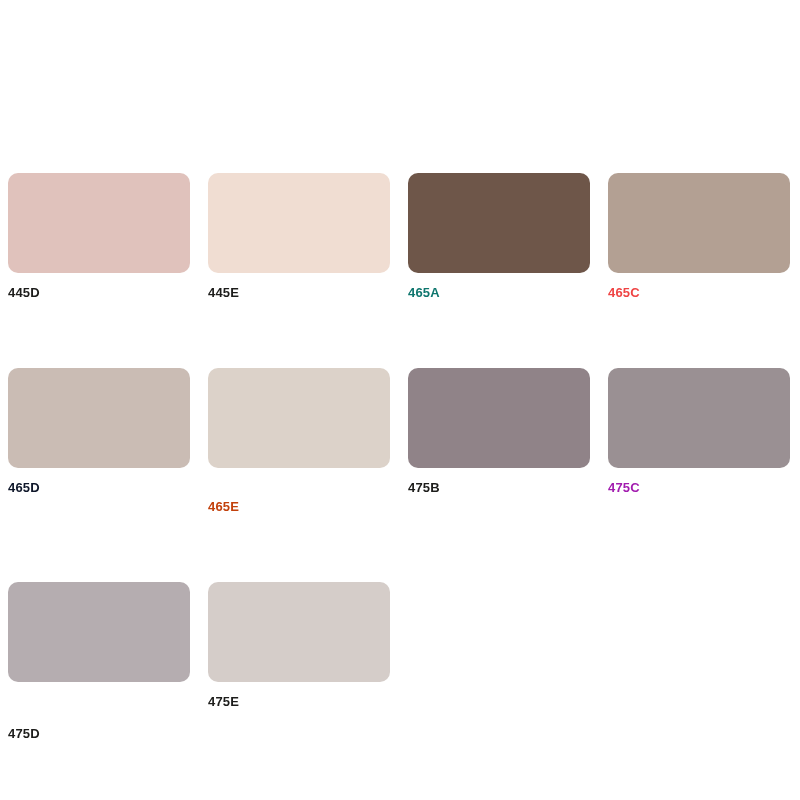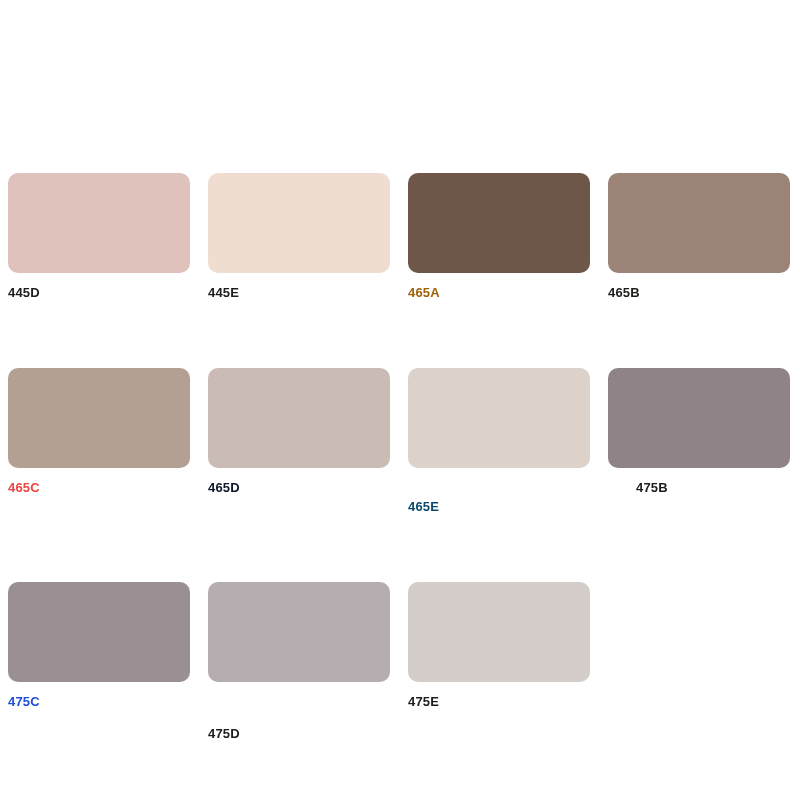--- a/index.html
+++ b/index.html
@@ -70,52 +70,48 @@
       <div class="swatch-label" style="color: rgb(29, 29, 27);">445D</div>
     </div>
 
     <div class="swatch-cell">
       <span class="swatch-chip" style="background: rgb(240, 221, 210);"></span>
       <div class="swatch-label" style="color: rgb(29, 29, 27);">445E</div>
     </div>
 
     <div class="swatch-cell">
       <span class="swatch-chip" style="background: rgb(110, 86, 73);"></span>
-      <div class="swatch-label" style="color: #a16207;">465A</div>
+      <div class="swatch-label" style="color: #0f766e;">465A</div>
     </div>
 
-    <div class="swatch-cell">
-      <span class="swatch-chip" style="background: rgb(155, 131, 119);"></span>
-      <div class="swatch-label" style="color: rgb(29, 29, 27);">465B</div>
-    </div>
 
     <div class="swatch-cell">
       <span class="swatch-chip" style="background: rgb(179, 160, 147);"></span>
       <div class="swatch-label" style="color: #ef4444;">465C</div>
     </div>
 
     <div class="swatch-cell">
       <span class="swatch-chip" style="background: rgb(202, 188, 180);"></span>
       <div class="swatch-label" style="color: #0f172a;">465D</div>
     </div>
 
     <div class="swatch-cell">
       <span class="swatch-chip" style="background: rgb(220, 210, 201);"></span>
-      <div class="swatch-label" style="color: #0c4a6e; margin-top: 32px;">465E</div>
+      <div class="swatch-label" style="color: #c2410c; margin-top: 32px;">465E</div>
     </div>
 
 
     <div class="swatch-cell">
       <span class="swatch-chip" style="background: rgb(144, 131, 136);"></span>
-      <div class="swatch-label" style="color: rgb(29, 29, 27); margin-left: 28px;">475B</div>
+      <div class="swatch-label" style="color: rgb(29, 29, 27);">475B</div>
     </div>
 
     <div class="swatch-cell">
       <span class="swatch-chip" style="background: rgb(154, 144, 147);"></span>
-      <div class="swatch-label" style="color: #1d4ed8;">475C</div>
+      <div class="swatch-label" style="color: #a21caf;">475C</div>
     </div>
 
     <div class="swatch-cell">
       <span class="swatch-chip" style="background: rgb(181, 173, 176);"></span>
       <div class="swatch-label" style="color: rgb(29, 29, 27); margin-top: 45px;">475D</div>
     </div>
 
     <div class="swatch-cell">
       <span class="swatch-chip" style="background: rgb(213, 205, 201);"></span>
       <div class="swatch-label" style="color: rgb(29, 29, 27);">475E</div>

